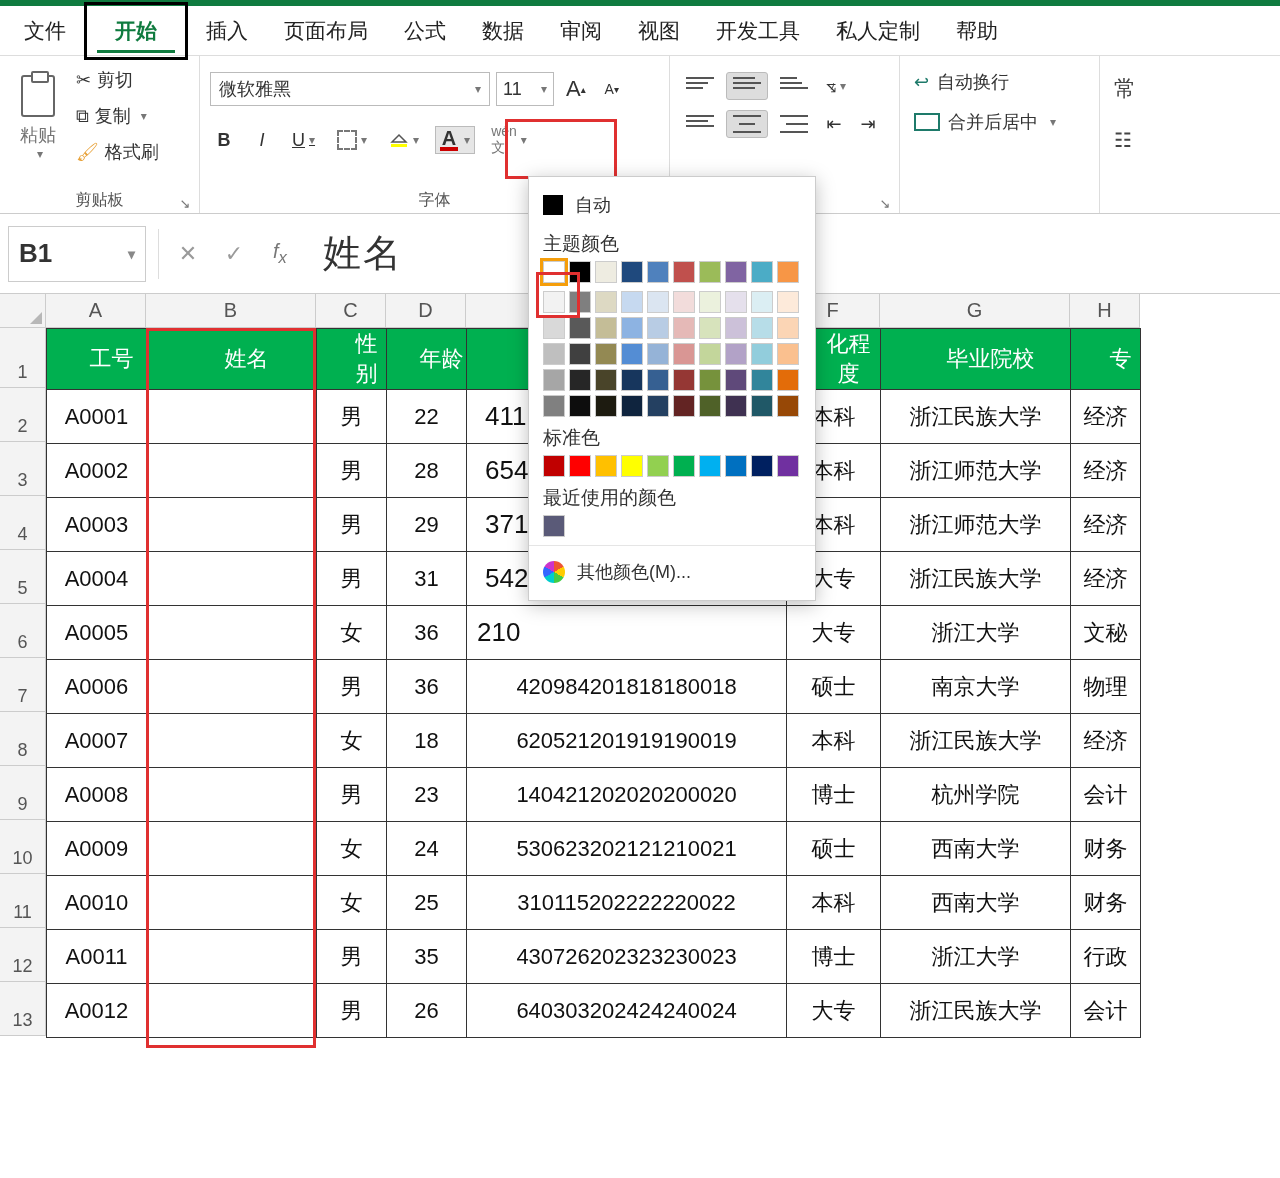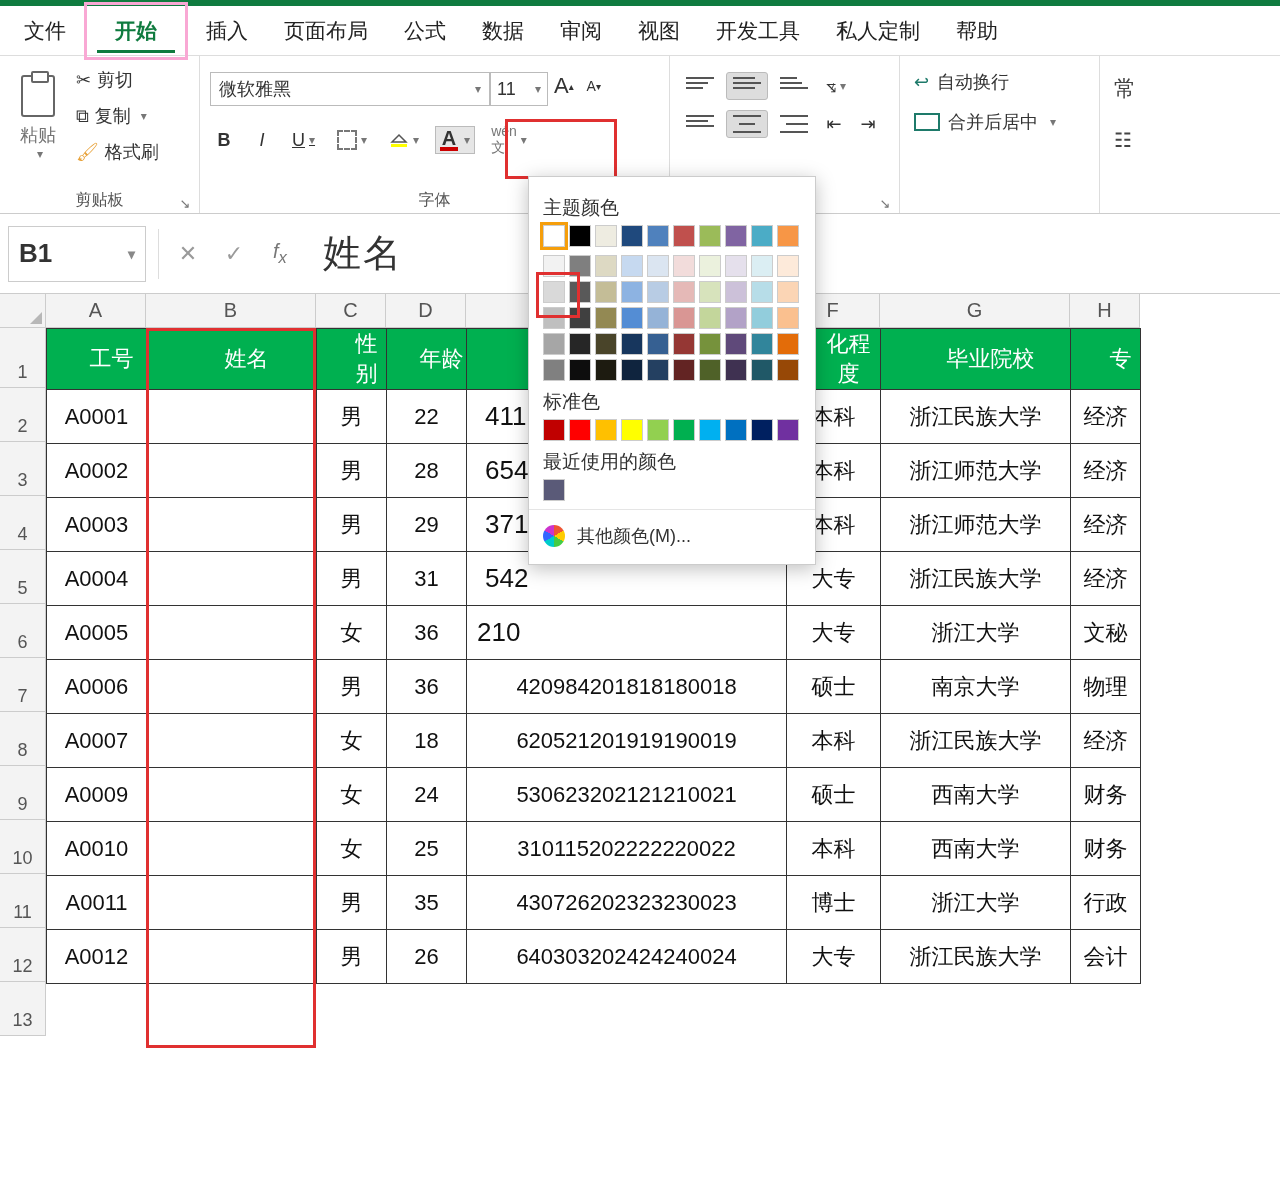--- a/index.html
+++ b/index.html
@@ -28,21 +28,21 @@
     cursor: pointer;
     font-size: 21px;
     color: #222;
   }
   .menu-item.active {
     color: #0f7b3f;
     font-weight: 700;
     border-bottom: 3px solid #0f7b3f;
     padding-bottom: 5px;
   }
-  .hl-red { border: 3px solid #f9a8d4; }
+  .hl-red { border: 3px solid #000000; }
   .menu .hl-red { padding: 4px 10px; }
   
   .ribbon {
     display: flex;
     height: 158px;
     border-bottom: 1px solid #ccc;
     background: #fff;
   }
   .rgroup {
     position: relative;
@@ -78,21 +78,21 @@
     display:flex; flex-direction:column; align-items:center; justify-content:center;
     width: 56px; height: 112px;
   }
   .clipboard-glyph { width: 34px; height: 42px; border:2px solid #666; border-radius: 3px; position:relative; margin-bottom:6px;}
   .clipboard-glyph::before{content:"";position:absolute;top:-6px;left:8px;width:14px;height:8px;border:2px solid #666;border-radius:2px;background:#fff;}
   .clip-right .row { display:flex; align-items:center; gap:6px; height:36px;}
   .scissors { color:#333; }
   .chev { font-size:12px; color:#777; padding-left:4px; }
   
   .fontgrp { width: 470px; }
-  .fontrow1 { display:flex; align-items:flex-start; margin:10px 0 20px 0;}
+  .fontrow1 { display:flex; gap:6px; align-items:center; margin:10px 0 20px 0;}
   .font-combo {
     width: 280px; height: 34px; border:1px solid #bbb; display:flex; align-items:center;
     justify-content:space-between; padding:0 8px; font-size:18px;
   }
   .size-combo {
     width: 58px; height:34px; border:1px solid #bbb; display:flex; align-items:center; justify-content:space-between;
     padding:0 6px; font-size:18px;
   }
   .fontrow2 { display:flex; gap:10px; align-items:center; }
   .underline-u { text-decoration: underline; }
@@ -472,20 +472,30 @@
             <td>A0007</td>
             <td></td>
             <td>女</td>
             <td>18</td>
             <td class="" style="">620521201919190019</td>
             <td>本科</td>
             <td>浙江民族大学</td>
             <td>经济</td>
           </tr>
           <tr>
+            <td>A0008</td>
+            <td></td>
+            <td>男</td>
+            <td>23</td>
+            <td class="" style="">140421202020200020</td>
+            <td>博士</td>
+            <td>杭州学院</td>
+            <td>会计</td>
+          </tr>
+          <tr>
             <td>A0009</td>
             <td></td>
             <td>女</td>
             <td>24</td>
             <td class="" style="">530623202121210021</td>
             <td>硕士</td>
             <td>西南大学</td>
             <td>财务</td>
           </tr>
           <tr>
@@ -519,20 +529,24 @@
             <td>会计</td>
           </tr>
         </tbody>
       </table>
     </div>
 
   <div class="hl-b-col" style="left:146px;top:34px;width:170px;height:720px"></div>
 </div>
 
 <div class="dropdown">
+  <div class="dd-row">
+    <span class="auto-sw"></span>
+    <span>自动</span>
+  </div>
   <div class="dd-label">主题颜色</div>
   <div class="sw-grid" id="theme-row">
       <div class="sw sw-orangesel" style="background: rgb(255, 255, 255);"></div>
       <div class="sw" style="background: rgb(0, 0, 0);"></div>
       <div class="sw" style="background: rgb(238, 236, 225);"></div>
       <div class="sw" style="background: rgb(31, 73, 125);"></div>
       <div class="sw" style="background: rgb(79, 129, 189);"></div>
       <div class="sw" style="background: rgb(192, 80, 77);"></div>
       <div class="sw" style="background: rgb(155, 187, 89);"></div>
       <div class="sw" style="background: rgb(128, 100, 162);"></div>

